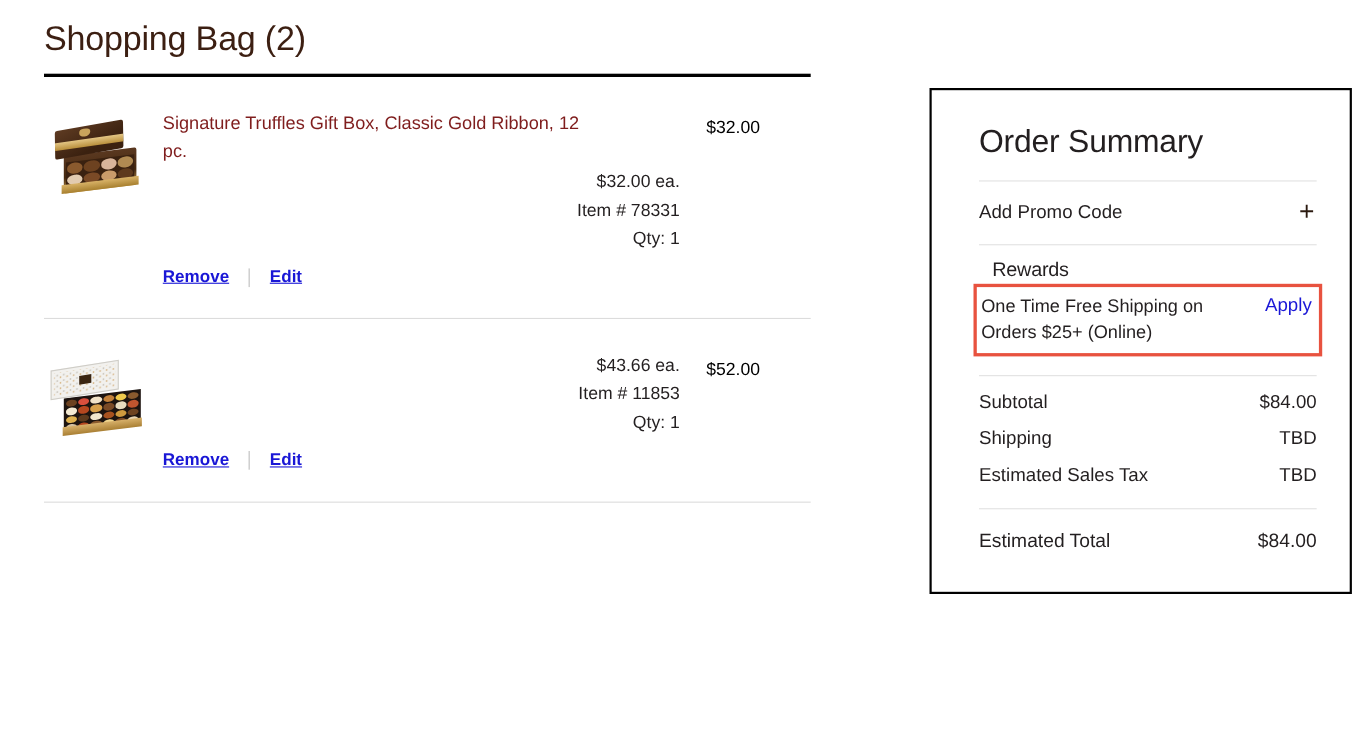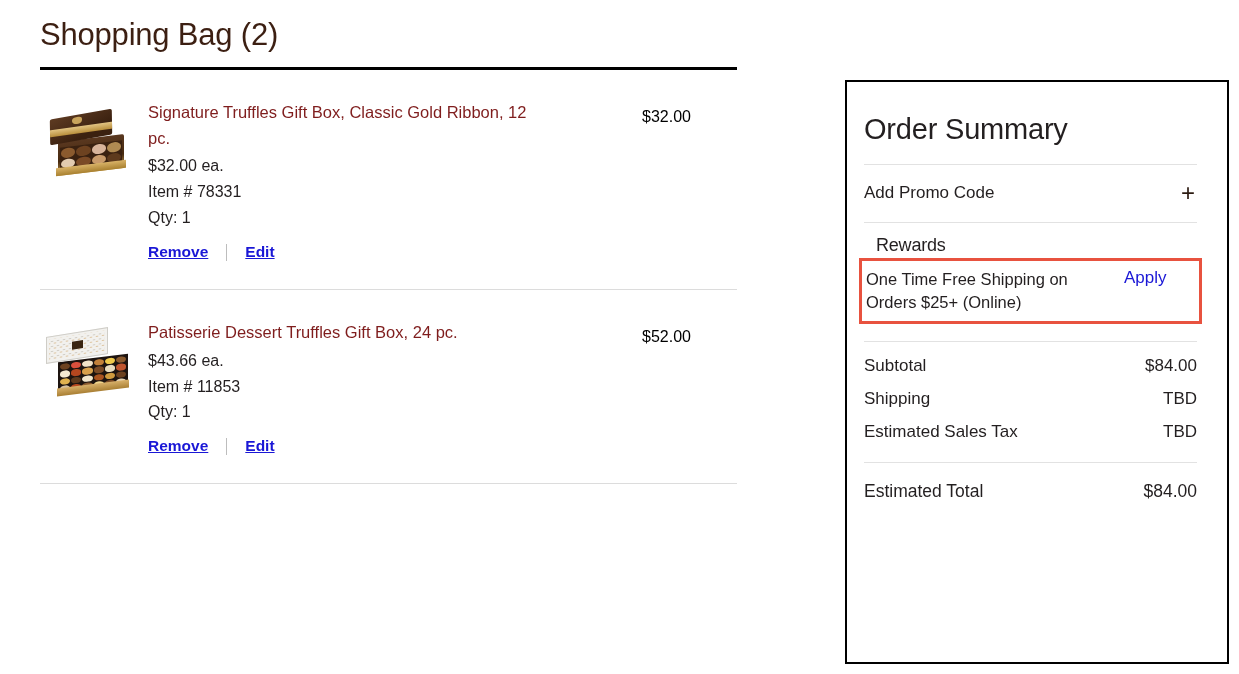--- a/index.html
+++ b/index.html
@@ -184,20 +184,21 @@
     font-size: 16.5px;
     line-height: 1.55;
     color: #7f1d1d;
     max-width: 400px;
     margin-bottom: 2px;
   }
   .item-meta {
     font-size: 16px;
     line-height: 1.62;
     color: #231f20;
+    text-align: right;
   }
   .item-links {
     margin-top: 12px;
     display: flex;
     align-items: center;
     font-size: 15.5px;
   }
   .item-links a {
     color: #1a17d6;
     text-decoration: underline;
@@ -218,24 +219,24 @@
     padding-top: 8px;
     padding-left: 12px;
   }
 
   
   .summary-panel {
     position: absolute;
     left: 845px;
     top: 80px;
     width: 384px;
-    height: 584px;
+    height: 460px;
     border: 2px solid #000000;
     background: #ffffff;
-    padding: 32px 30px 0 17px;
+    padding: 32px 30px 0 43px;
   }
 
   .summary-title {
     font-size: 29px;
     font-weight: 400;
     color: #231f20;
     letter-spacing: -0.2px;
     padding-bottom: 18px;
     line-height: 1.1;
   }
@@ -408,21 +409,20 @@
           </div>
           <div class="boxB-gold"></div>
           <div class="boxB-lid">
             <div class="boxB-pattern"></div>
             <div class="boxB-label"></div>
           </div>
         </div>
       </div>
 
       <div class="info-cell">
-        <div class="item-name">Patisserie Dessert Truffles Gift Box, 24 pc.</div>
         <div class="item-meta">$43.66 ea.</div>
         <div class="item-meta">Item # 11853</div>
         <div class="item-meta">Qty: 1</div>
         <div class="item-links">
           <a href="#">Remove</a>
           <span class="link-sep"></span>
           <a href="#">Edit</a>
         </div>
       </div>
 

